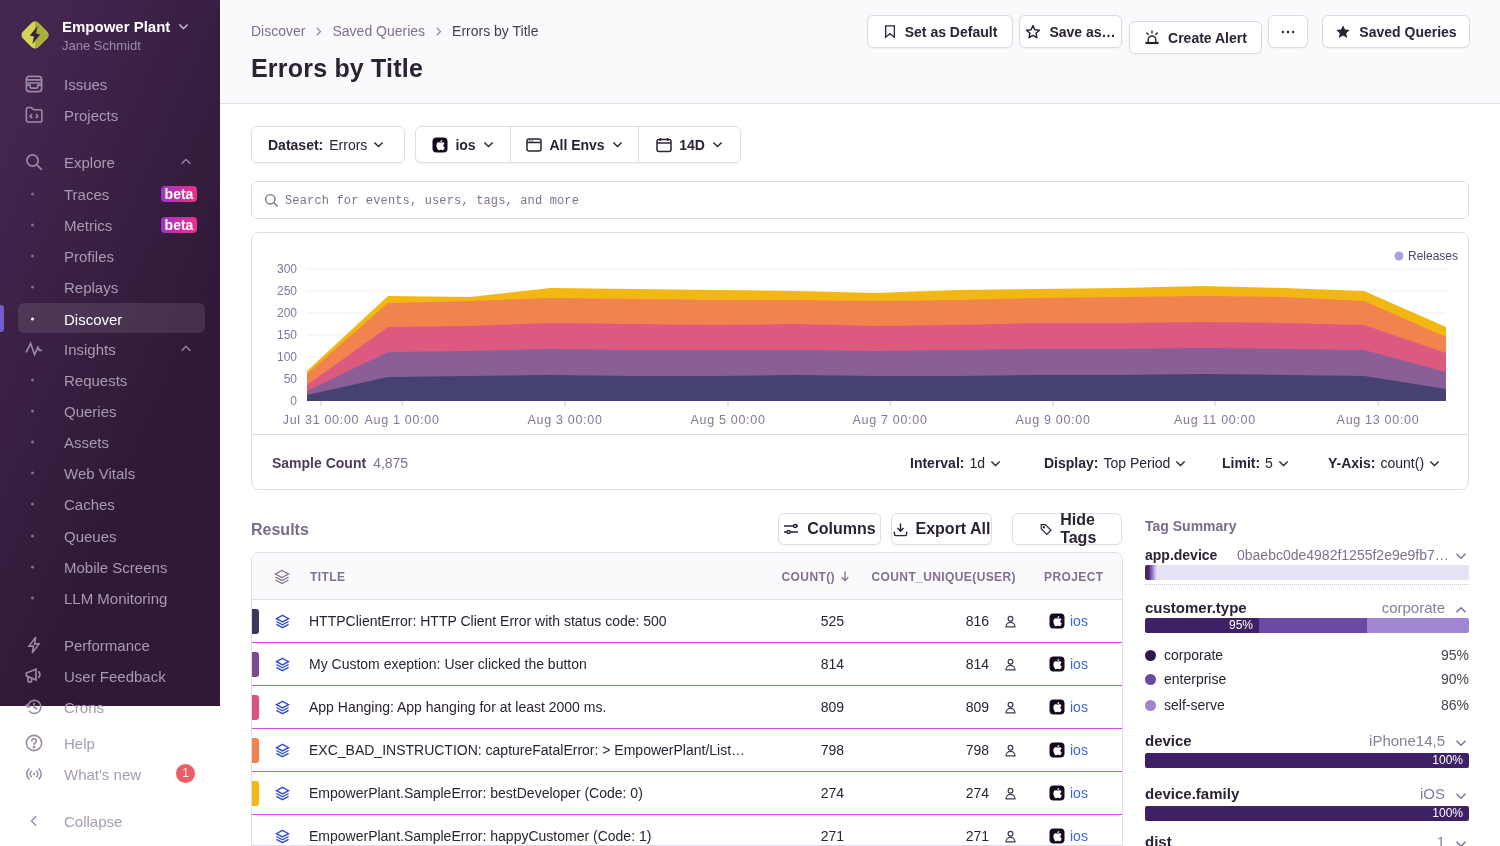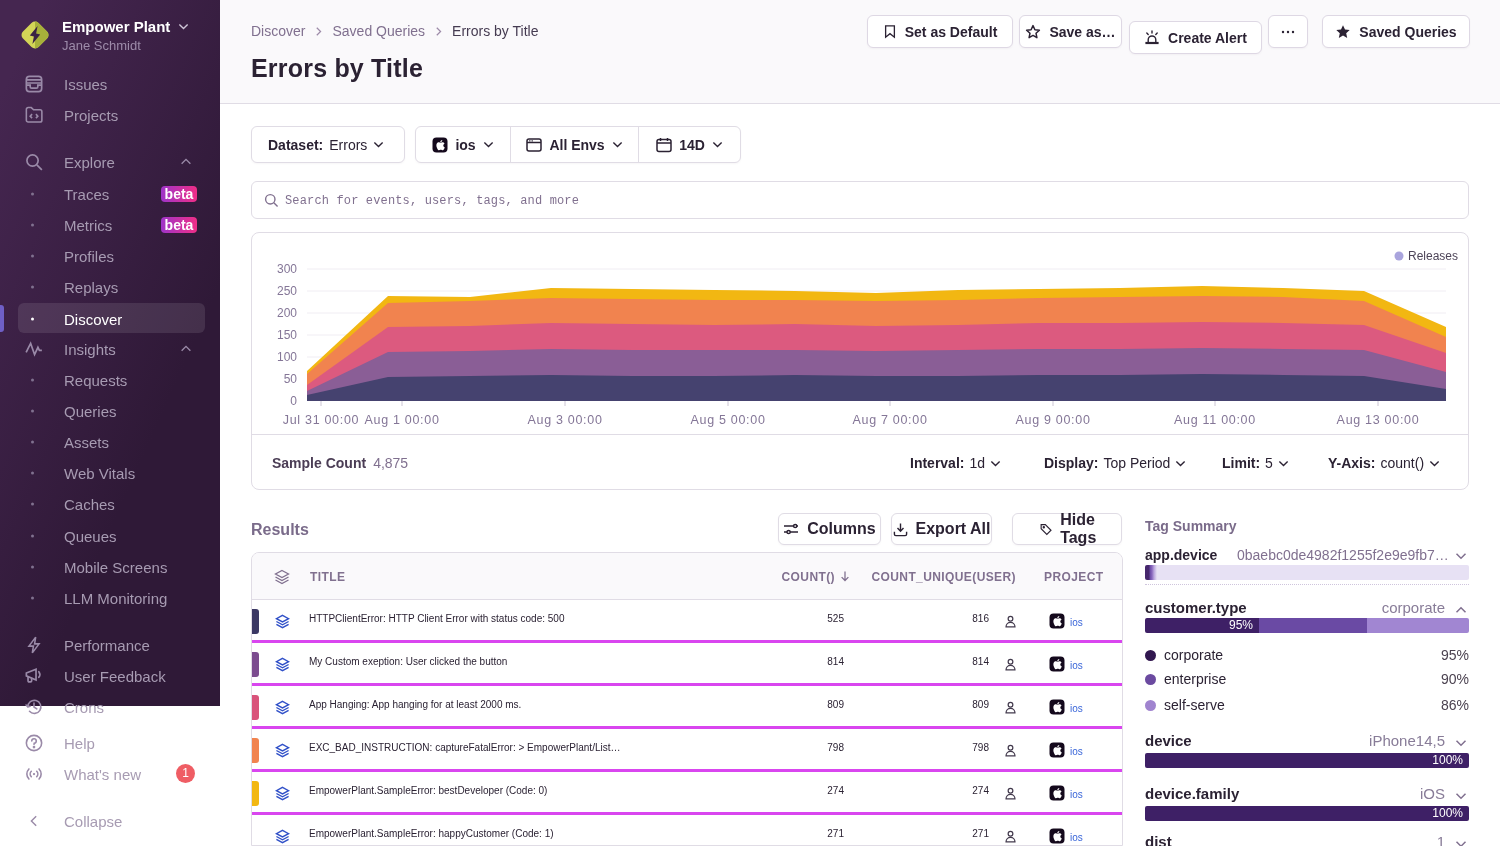--- a/index.html
+++ b/index.html
@@ -33,21 +33,21 @@
   #chartpanel { position:absolute; left:31px; top:127px; width:1218px; height:258px; border:1px solid #e0dce5; border-radius:8px; background:#fff; }
   #chartfoot { position:absolute; left:31px; top:329px; width:1218px; height:56px; border-top:1px solid #e0dce5; }
   .cf { position:absolute; top:0; height:56px; display:flex; align-items:center; font-size:14px; color:#2b2233; white-space:nowrap; }
   .cf b { font-weight:bold; }
   
   #results-label { position:absolute; left:31px; top:416px; font-size:16px; font-weight:bold; color:#7a6b8a; }
   .rbtn { position:absolute; top:408px; height:32px; border:1px solid #e0dce5; border-radius:6px; background:#fff; color:#2b2233;
     font-size:16px; font-weight:bold; display:flex; align-items:center; justify-content:center; gap:8px; box-shadow:0 1px 2px rgba(43,34,51,0.04);}
   #table { position:absolute; left:31px; top:447px; width:872px; height:294px; border:1px solid #e0dce5; border-radius:8px 8px 0 0; background:#fff; overflow:hidden; }
   #thead { position:relative; height:47px; background:#faf9fb; border-bottom:1px solid #e0dce5; color:#80708f; font-size:12px; font-weight:bold; letter-spacing:0.4px; }
-  .trow { position:relative; height:43px; border-bottom:3px solid #d946ef; font-size:10px; color:#2b2233; }
+  .trow { position:relative; height:43px; border-bottom:1px solid #d946ef; font-size:14px; color:#2b2233; }
   .trow .bar { position:absolute; left:-2px; top:9px; width:9px; height:25px; border-radius:3px; }
   .trow .title { position:absolute; left:57px; top:13px; }
   .trow .cnt { position:absolute; left:492px; width:100px; top:13px; text-align:right; }
   .trow .ucnt { position:absolute; left:637px; width:100px; top:13px; text-align:right; }
   .trow .proj { position:absolute; left:797px; top:13px; color:#3a66d9; }
   
   #tags { position:absolute; left:925px; top:410px; width:324px; }
   .tagname { font-size:14px; font-weight:bold; color:#2b2233; }
   .tleg { height:24px; font-size:14px; color:#2b2233; }
 </style>

